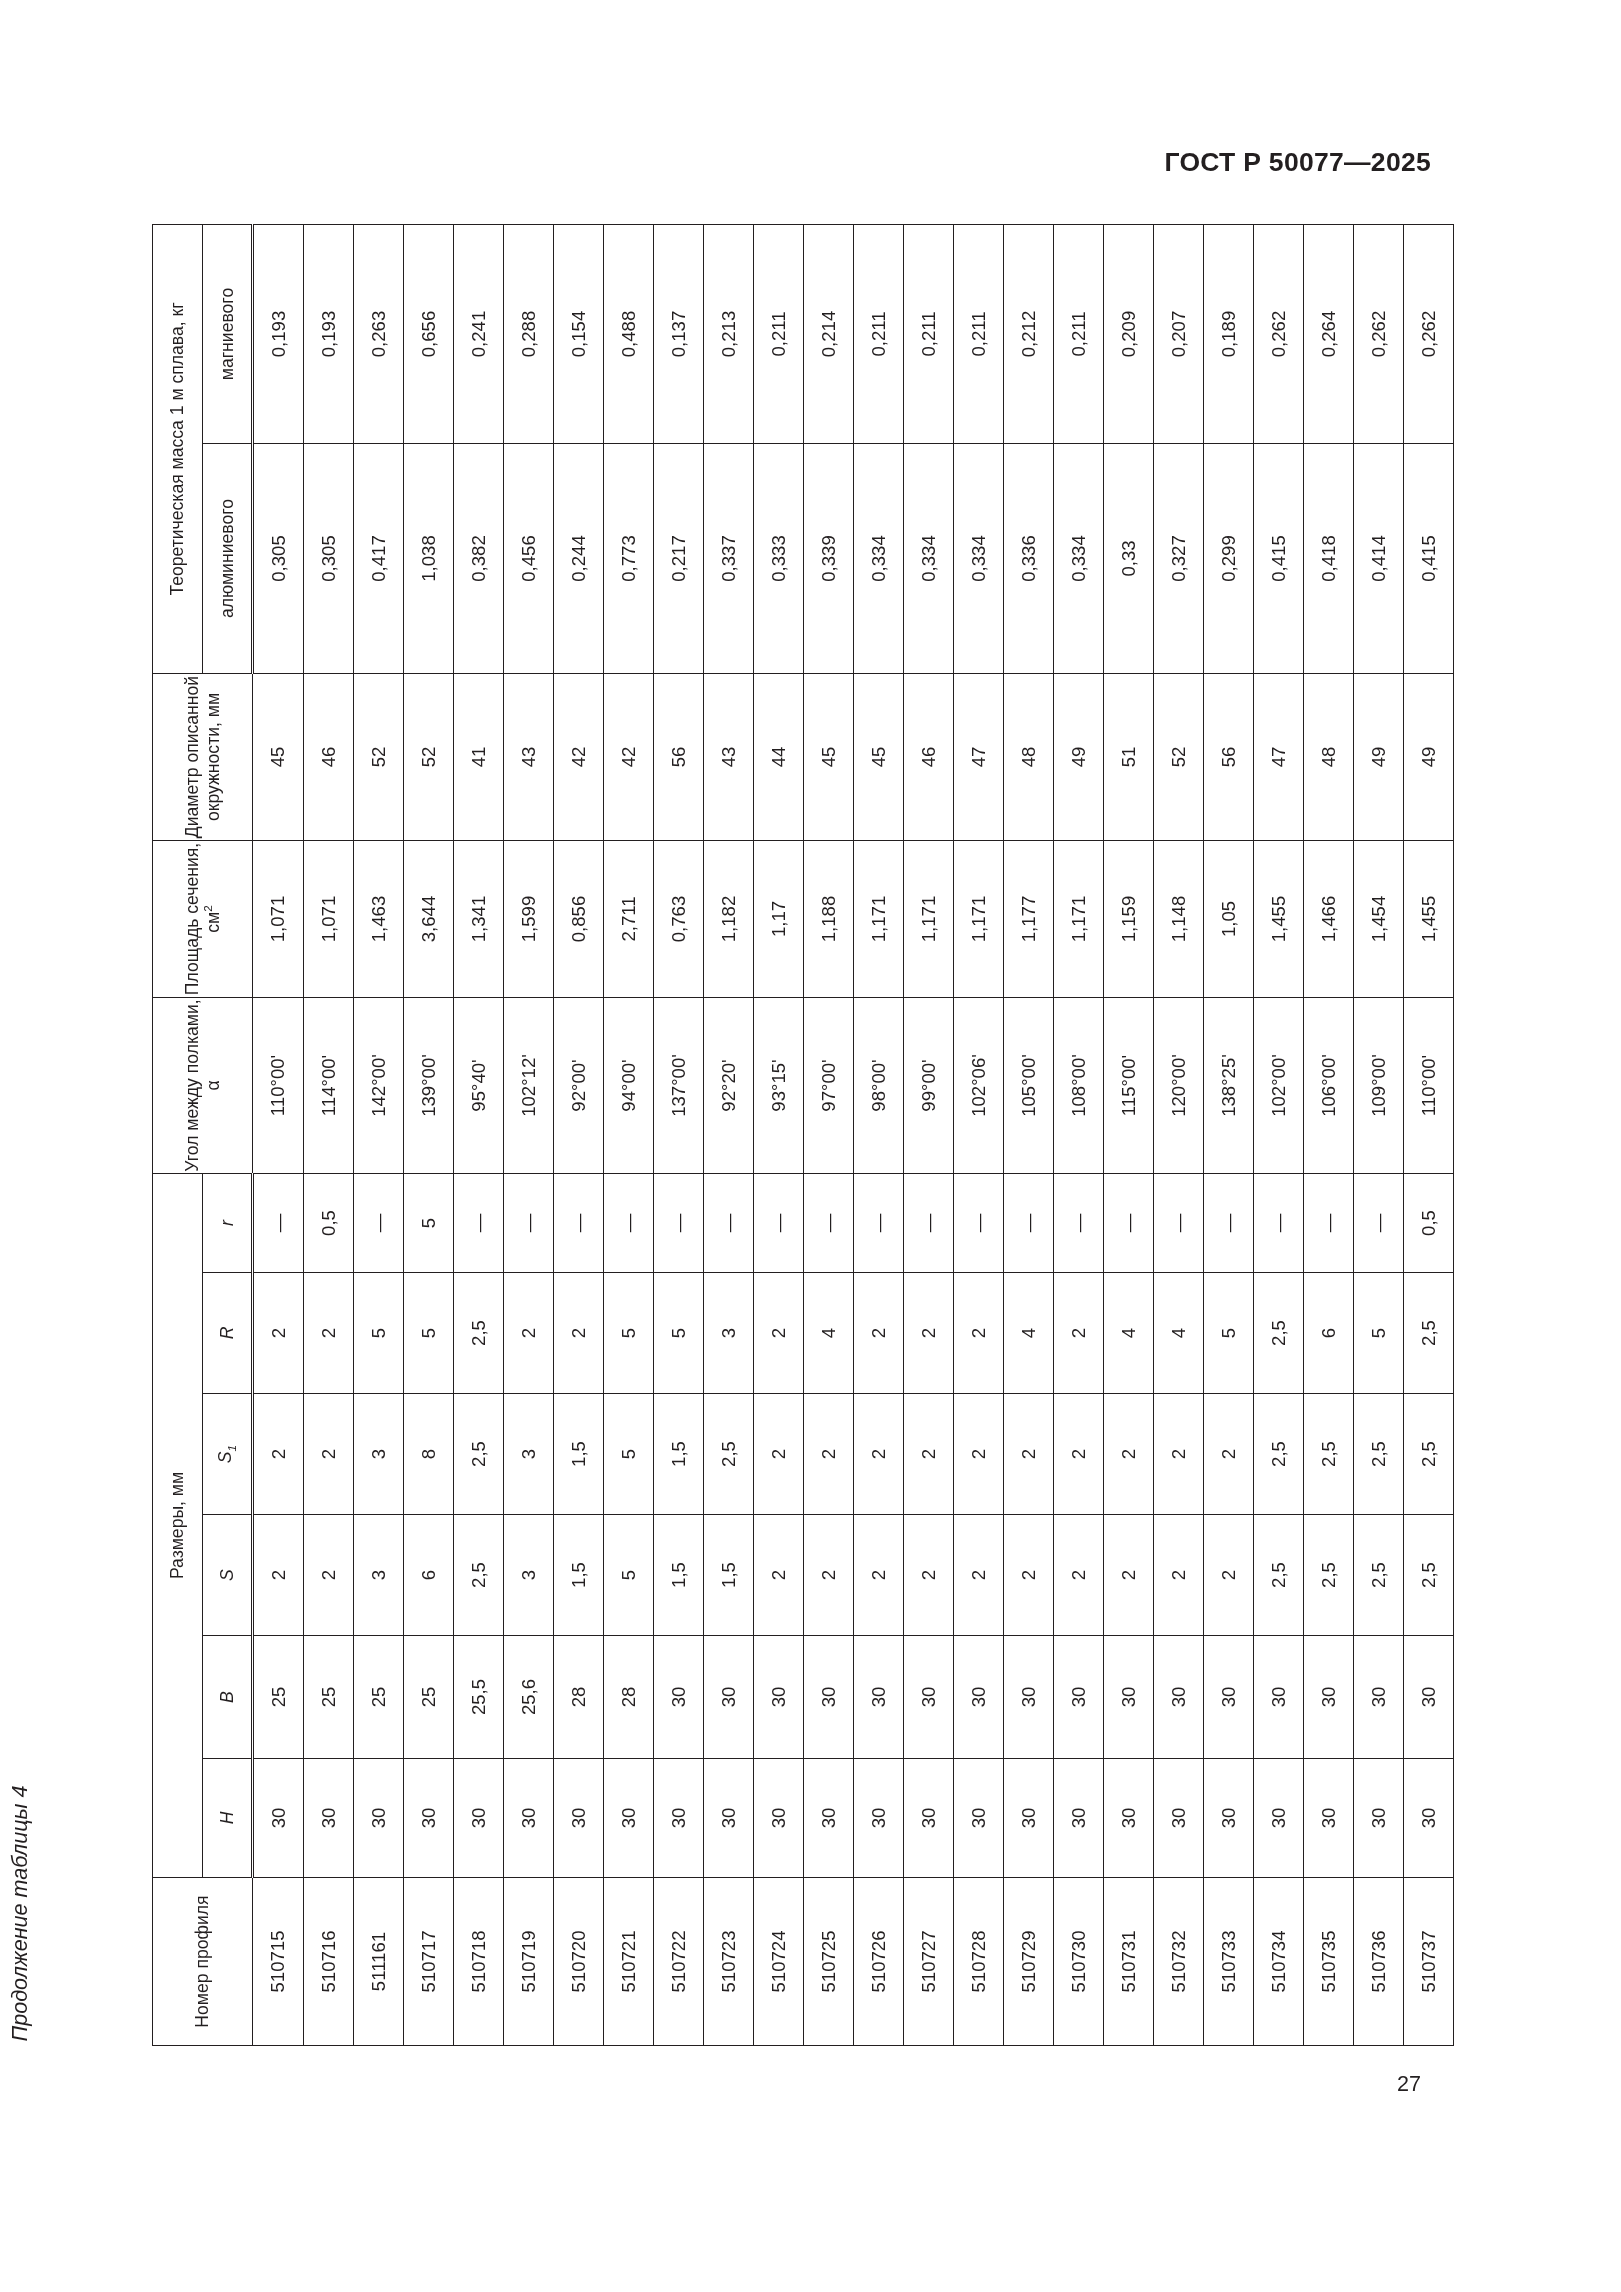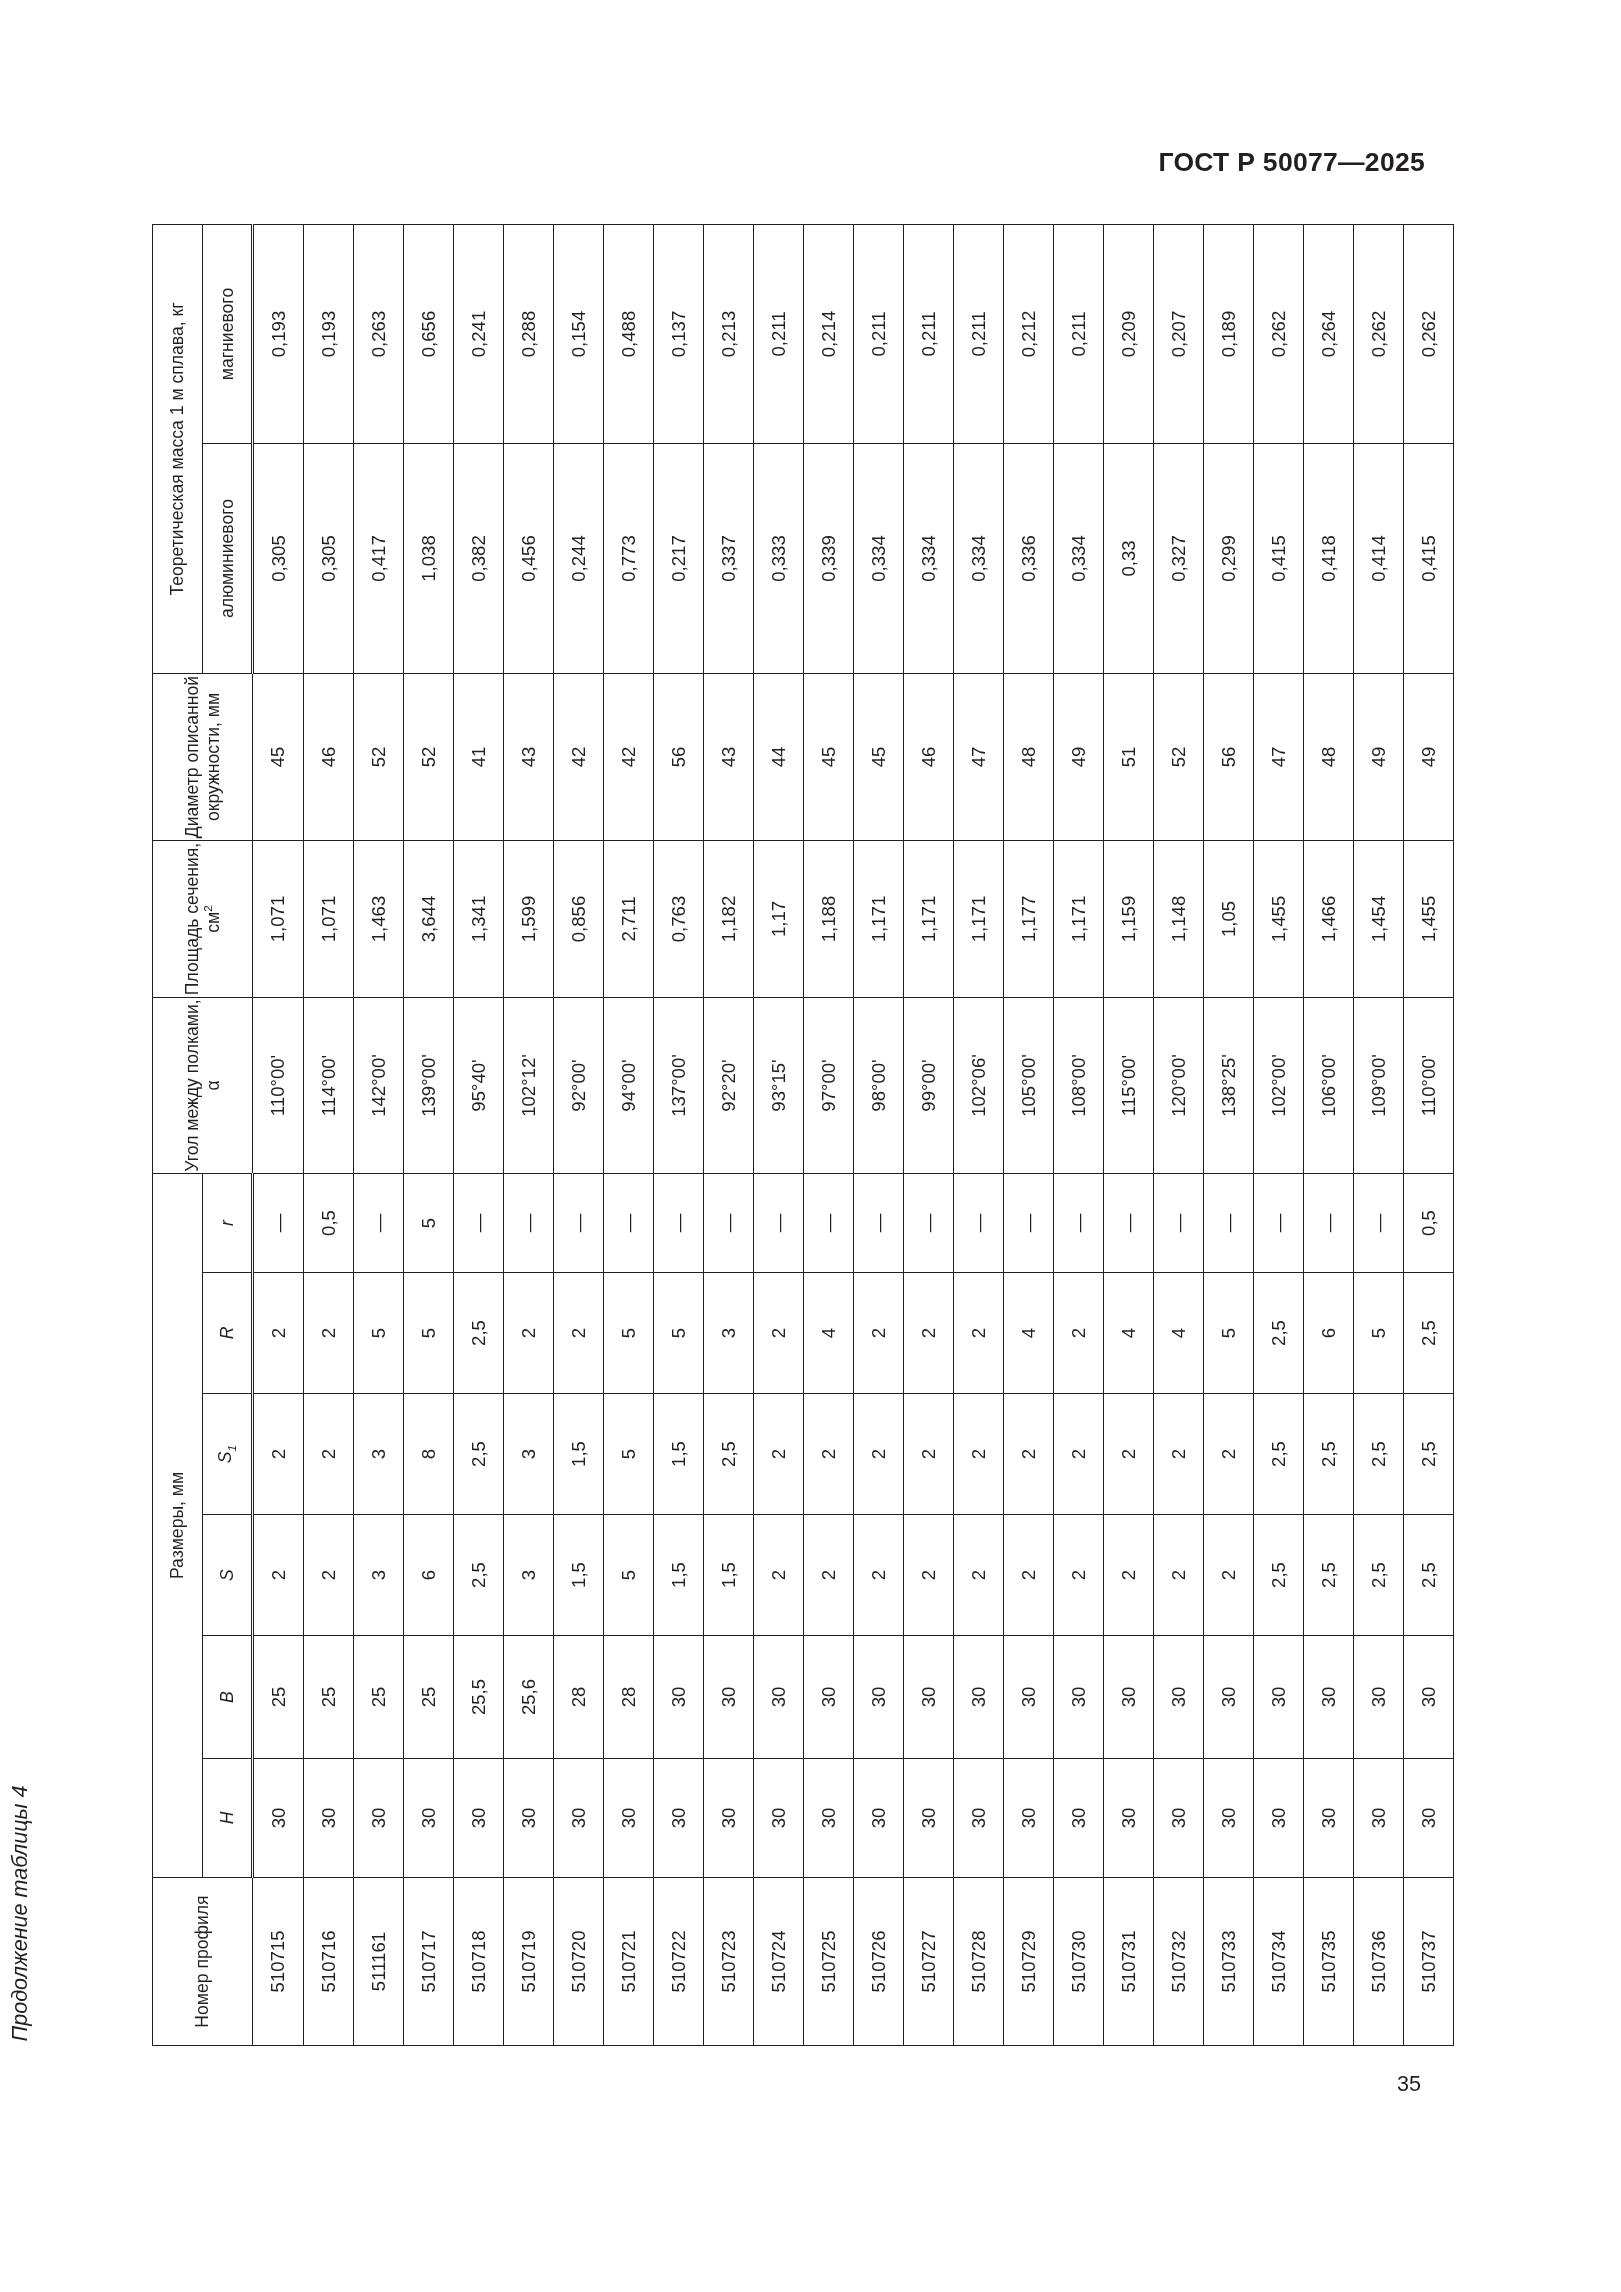--- a/index.html
+++ b/index.html
@@ -1,17 +1,17 @@
 <!DOCTYPE html>
 <html><head>
 <meta charset="utf-8">
 <style>
   html, body { margin:0; padding:0; background:#ffffff; }
   body { width:1621px; height:2293px; position:relative; overflow:hidden; font-family:"Liberation Sans", sans-serif; color:#231f20; }
-  .doc-code { position:absolute; right:196px; top:147px; font-size:26.5px; font-weight:bold; letter-spacing:0.3px; }
+  .doc-code { position:absolute; right:190px; top:147px; font-size:26.5px; font-weight:bold; letter-spacing:0.3px; }
   .page-num { position:absolute; left:1397px; top:2071px; font-size:21.6px; }
   .caption { position:absolute; left:-108px; top:1901px; width:255px; transform:rotate(-90deg); transform-origin:center center; font-size:21.6px; font-style:italic; white-space:nowrap; text-align:left; }
   .table-wrap { position:absolute; left:152px; top:2046px; width:1818px; height:1289px; transform-origin:0 0; transform:rotate(-90deg); }
   table { border-collapse:collapse; width:1818px; height:1289px; table-layout:fixed; font-size:18.6px; }
   td, th { border:1.5px solid #231f20; text-align:center; vertical-align:middle; padding:0; font-weight:normal; line-height:1.15; }
   th { font-size:17.6px; }
   thead tr.r1 th { height:49px; }
   thead tr.r2 th { height:48px; }
   thead tr.r2 th, thead tr.r1 th.full { border-bottom:3.9px double #231f20; }
   tbody td { height:49px; border-top-width:1.5px; }
@@ -396,14 +396,14 @@
           <td>110°00'</td>
           <td>1,455</td>
           <td>49</td>
           <td>0,415</td>
           <td>0,262</td>
         </tr>
       </tbody>
   </table>
 </div>
 
-<div class="page-num">35</div>
+<div class="page-num">27</div>
 
 
 </body></html>

